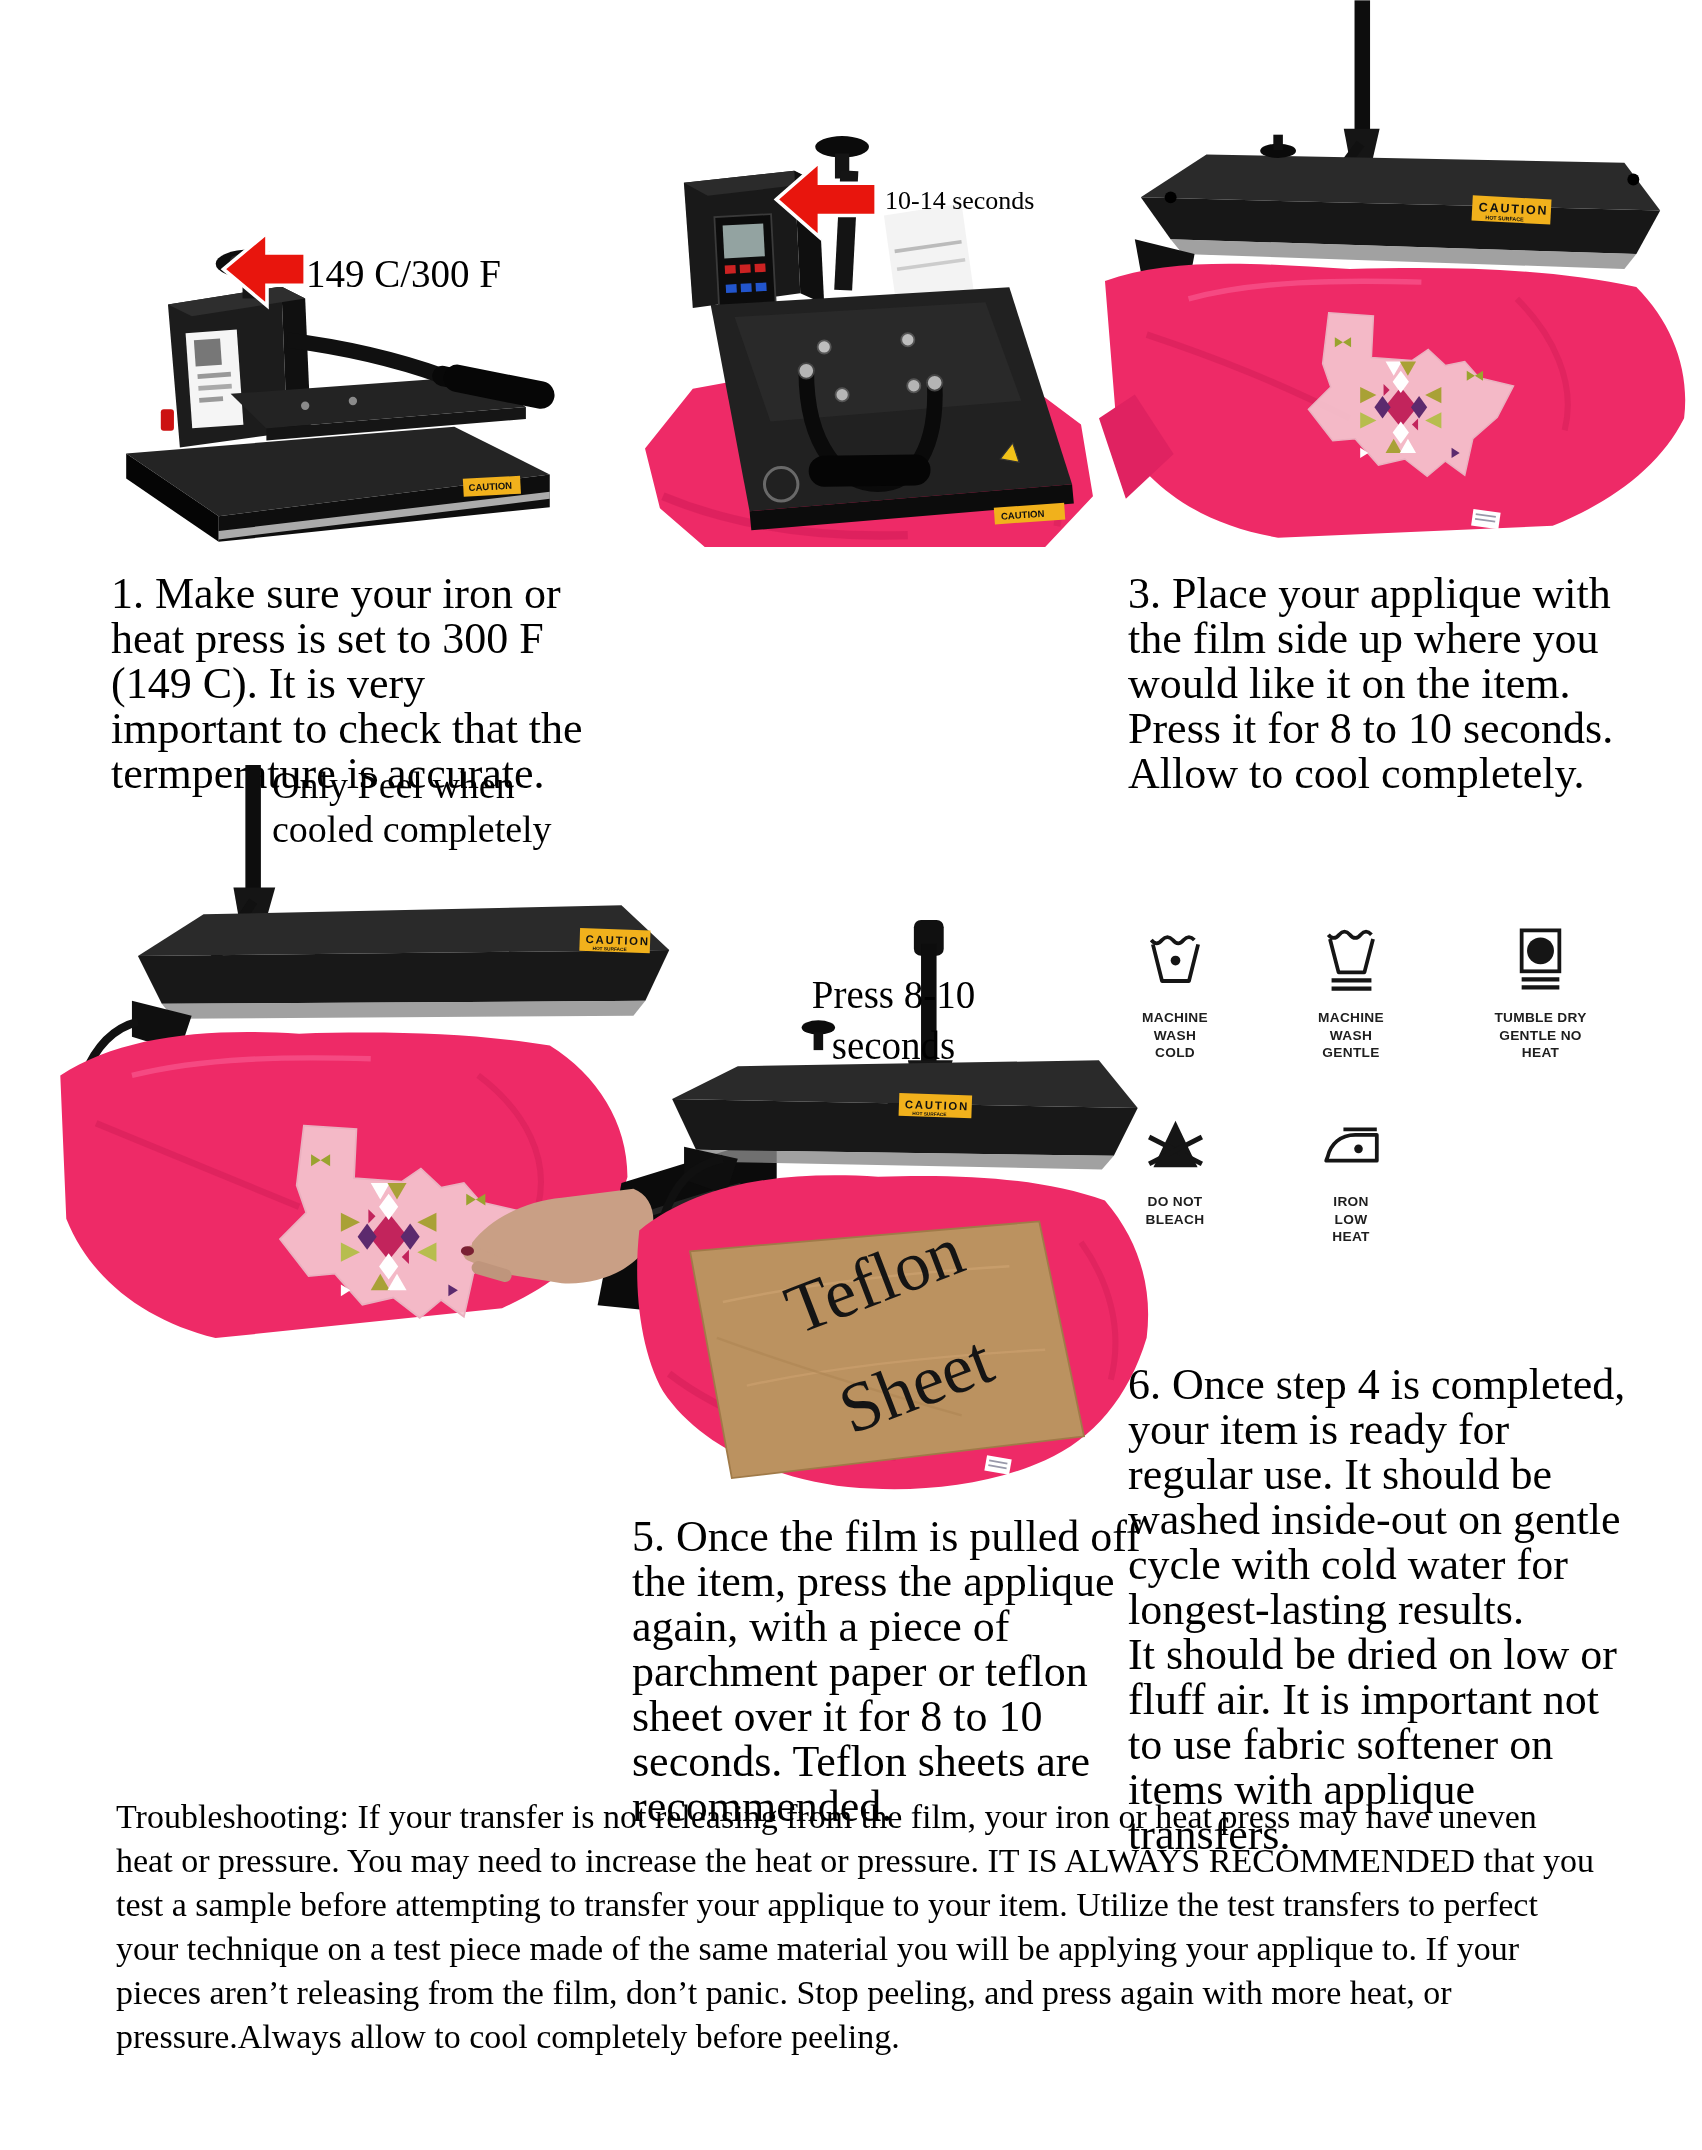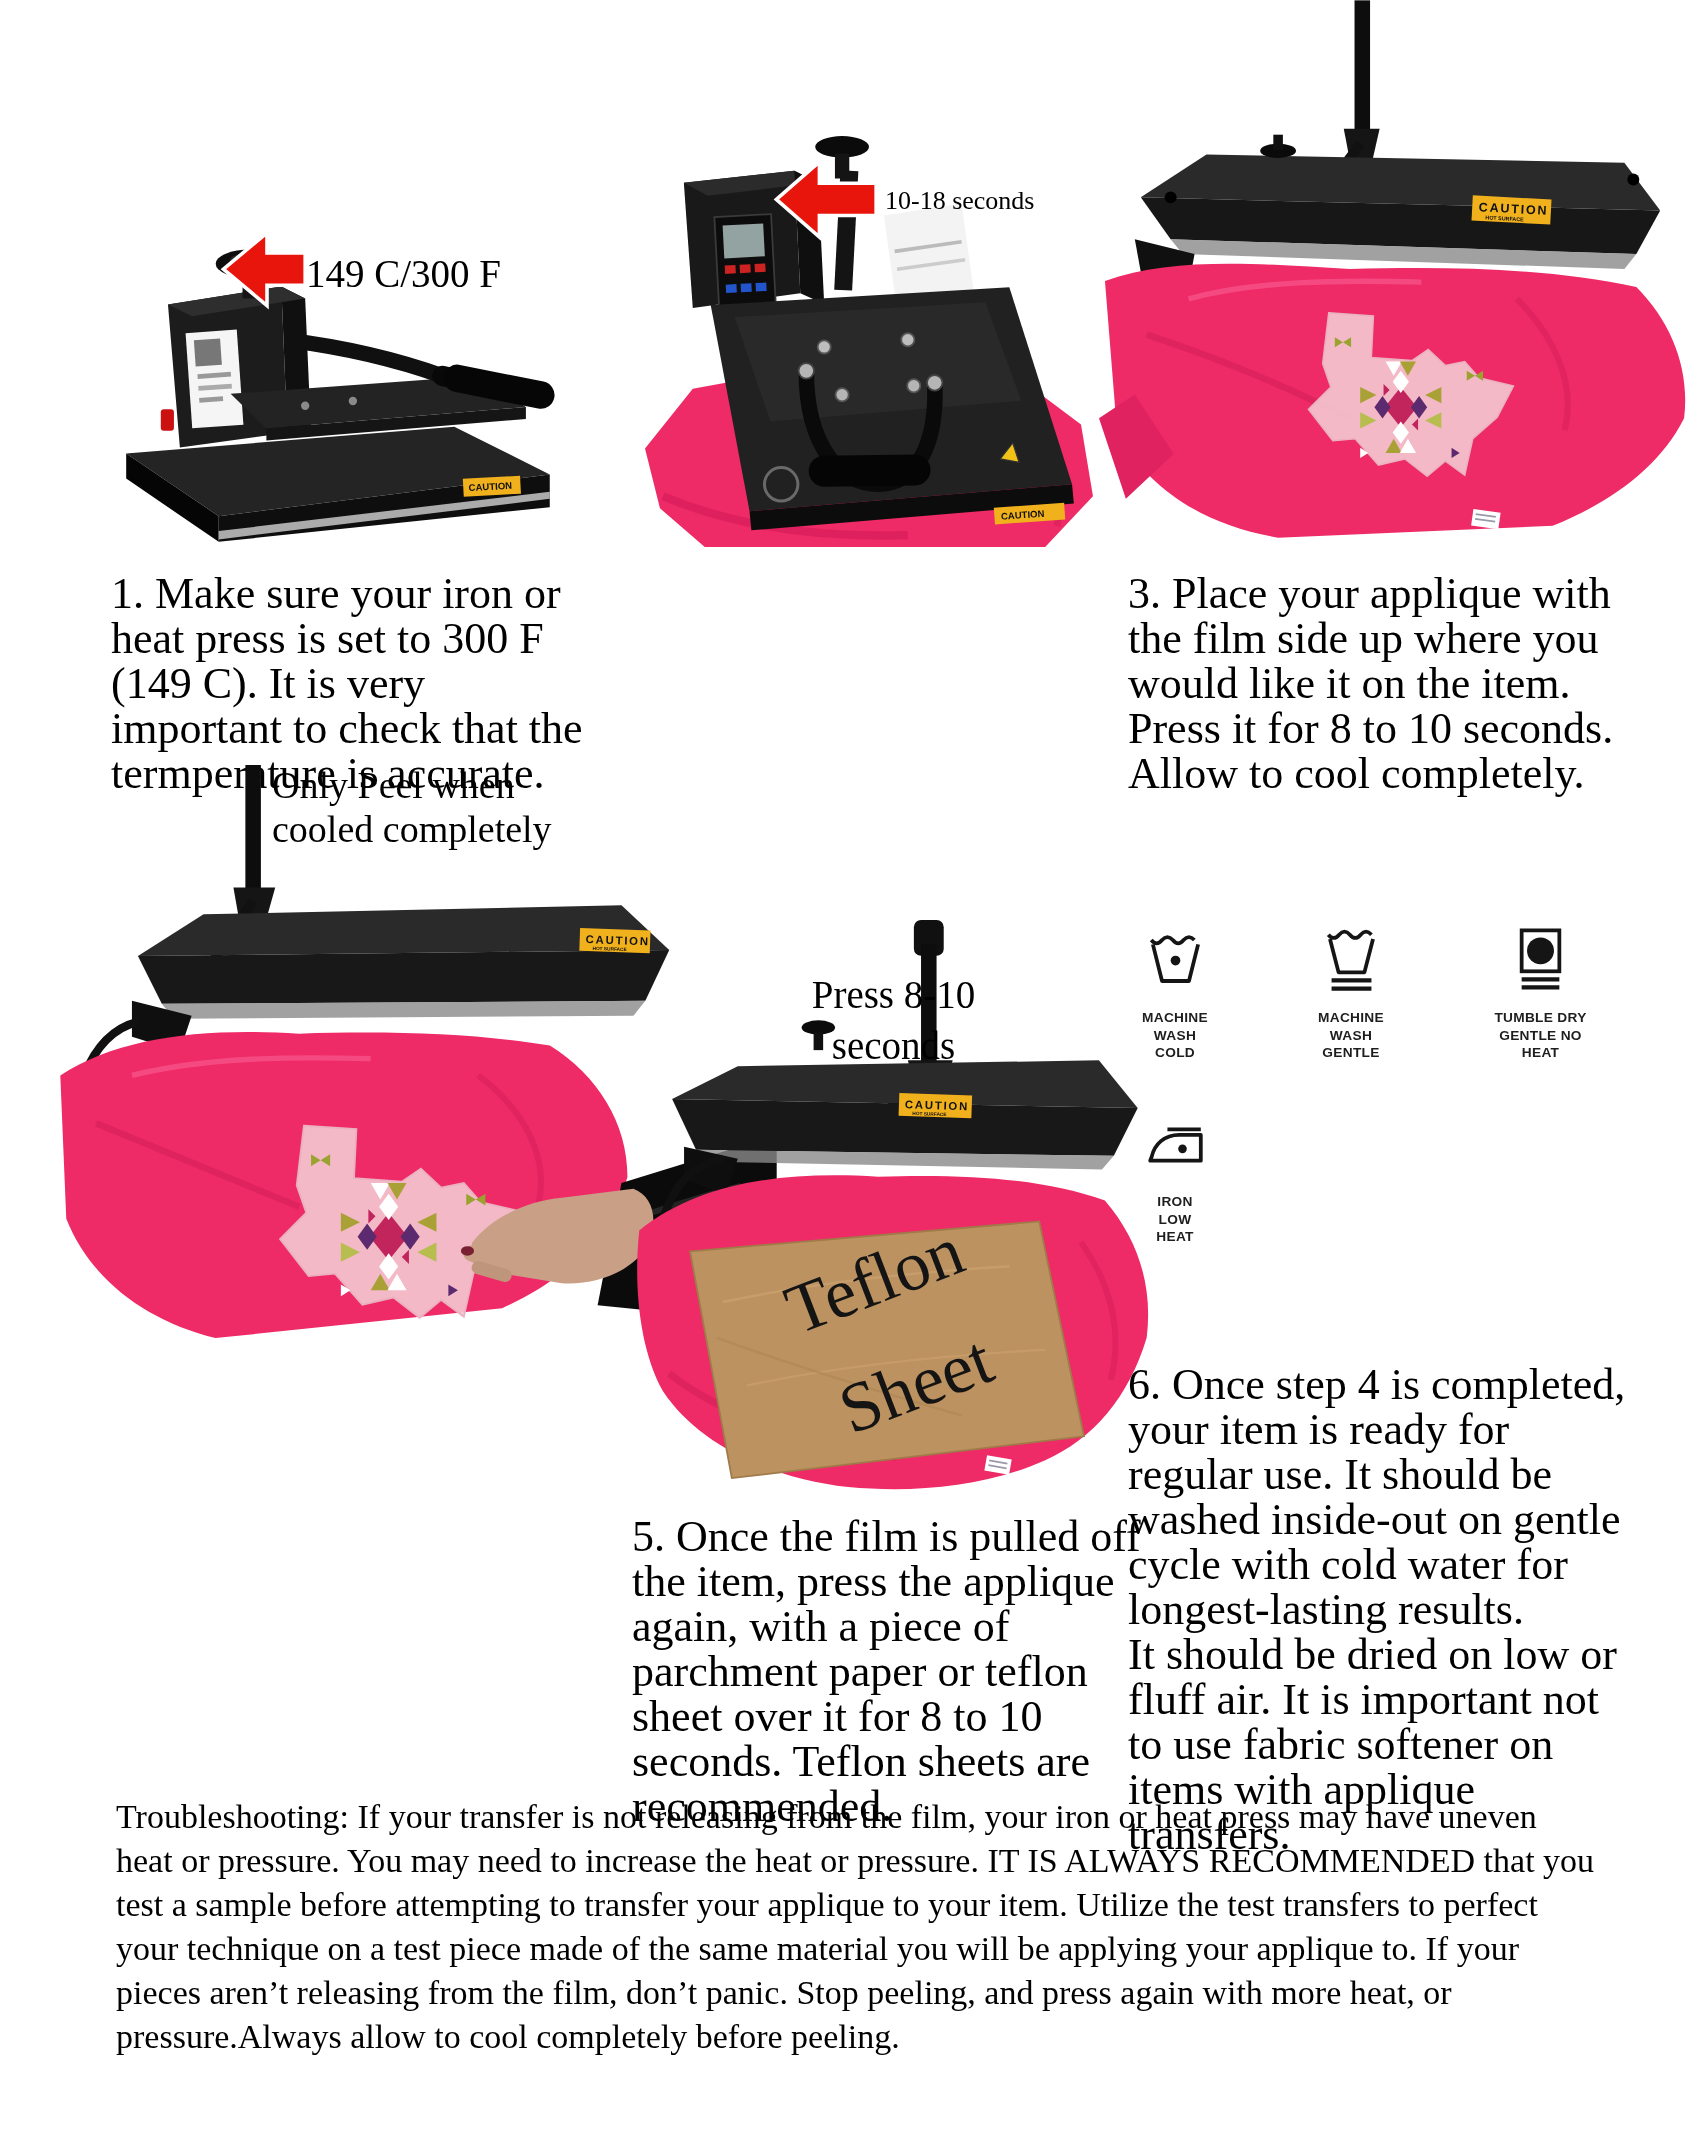--- a/index.html
+++ b/index.html
@@ -125,21 +125,21 @@
     <circle cx="258" cy="620" r="28" fill="none" stroke="#9a9a9a" stroke-width="5" opacity="0.6"></circle>
     <g transform="translate(630,548) rotate(10)">
       <polygon points="0,30 16,0 32,30" fill="#f2c219" stroke="#333" stroke-width="2"></polygon>
     </g>
     <g transform="rotate(-4 675 672)">
       <rect x="615" y="655" width="118" height="28" fill="#f1b11c"></rect>
       <text x="626" y="676" class="caution-text" font-size="16">CAUTION</text>
     </g>
     <polygon points="250,143 322,80 322,116 417,116 417,170 322,170 322,206" fill="#e8150d" stroke="#ffffff" stroke-width="6"></polygon>
   </svg>
-  <div class="abs timelabel" style="left:885px;top:186px">10-18 seconds</div>
+  <div class="abs timelabel" style="left:885px;top:186px">10-14 seconds</div>
 
   <svg class="abs" style="left:1099px;top:0px" width="603" height="544" viewBox="0 0 1010 910">
     <rect x="428" y="0" width="26" height="240" fill="#0d0d0d"></rect>
     <polygon points="410,215 470,215 458,268 420,268" fill="#151515"></polygon>
     <path d="M438,240 L368,332" stroke="#111" stroke-width="16"></path>
     <polygon points="70,330 180,258 880,272 940,352" fill="#2a2a2a"></polygon>
     <polygon points="70,330 940,352 900,425 120,400" fill="#171717"></polygon>
     <polygon points="120,400 900,425 880,450 140,425" fill="#8a8a8a" opacity="0.8"></polygon>
     <ellipse cx="300" cy="252" rx="30" ry="12" fill="#0a0a0a"></ellipse>
     <rect x="292" y="225" width="16" height="26" fill="#101010"></rect>
@@ -263,20 +263,29 @@
         <rect x="20" y="10" width="70" height="76" stroke="#151515" stroke-width="7" fill="none"></rect>
         <circle cx="55" cy="48" r="25" fill="#151515"></circle>
         <line x1="20" y1="101" x2="90" y2="101" stroke="#151515" stroke-width="8"></line>
         <line x1="20" y1="116" x2="90" y2="116" stroke="#151515" stroke-width="8"></line>
       </svg>
       <div class="care-label">TUMBLE DRY
 GENTLE NO
 HEAT</div>
     </div>
 
+    <div class="care-cell">
+      <svg width="63" height="70" viewBox="0 0 110 130">
+        <polygon points="55,22 14,108 96,108" fill="#151515"></polygon>
+        <line x1="6" y1="52" x2="104" y2="102" stroke="#151515" stroke-width="9"></line>
+        <line x1="6" y1="102" x2="104" y2="52" stroke="#151515" stroke-width="9"></line>
+      </svg>
+      <div class="care-label">DO NOT
+BLEACH</div>
+    </div>
 
     <div class="care-cell">
       <svg width="63" height="70" viewBox="0 0 110 130">
         <path d="M40,38 L102,38" stroke="#151515" stroke-width="7"></path>
         <path d="M102,48 L62,48 C34,48 16,66 11,88 L8,96 L102,96 Z" stroke="#151515" stroke-width="7" fill="none" stroke-linejoin="round"></path>
         <circle cx="68" cy="74" r="8" fill="#151515"></circle>
       </svg>
       <div class="care-label">IRON
 LOW
 HEAT</div>

